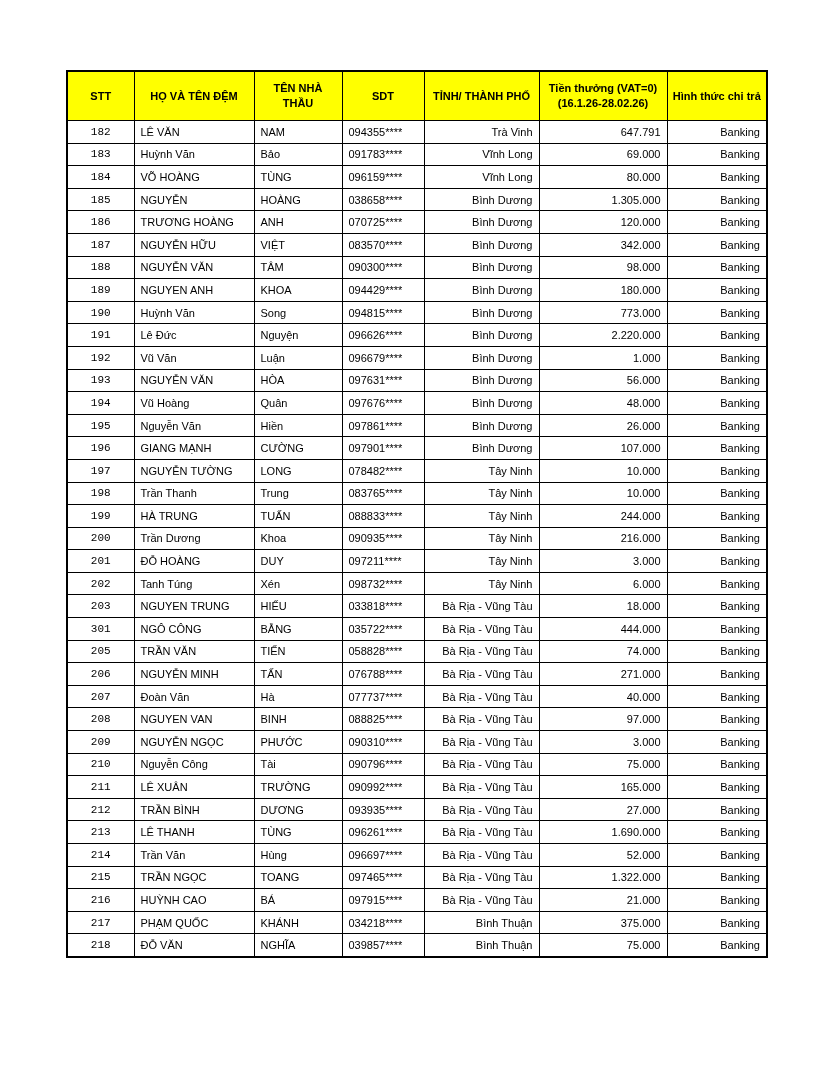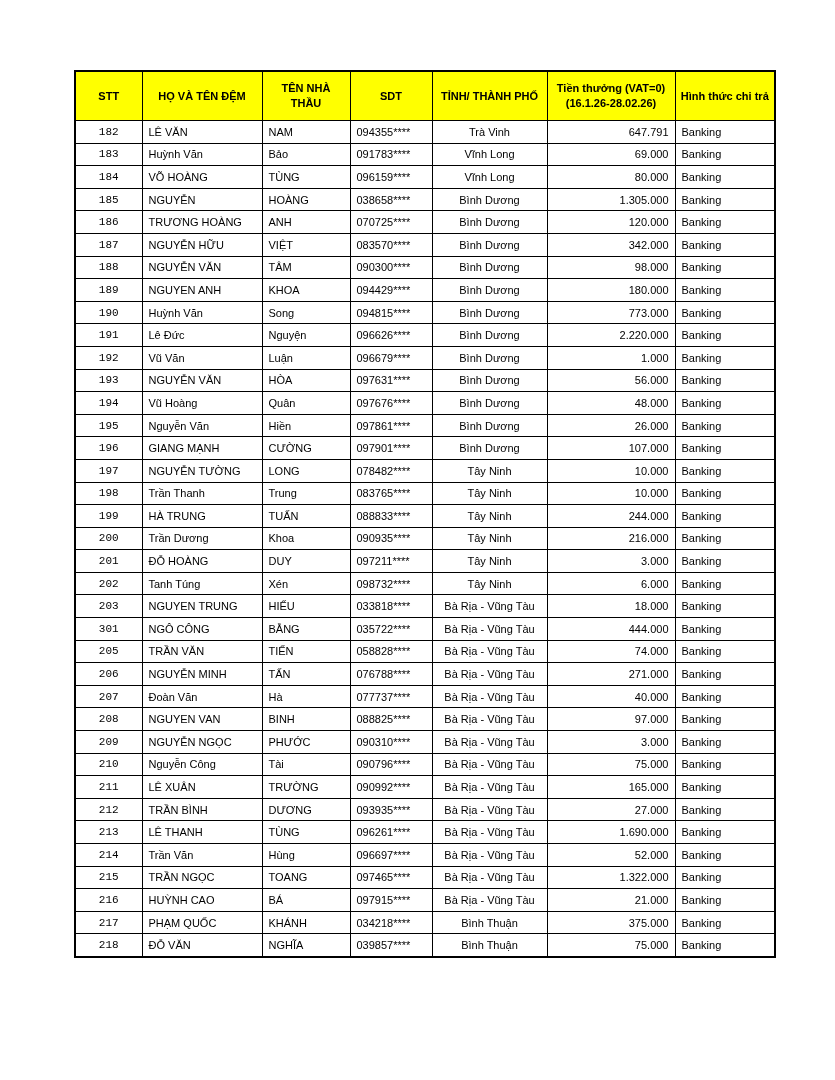--- a/index.html
+++ b/index.html
@@ -19,21 +19,20 @@
     position: absolute;
     left: 66px;
     top: 70px;
     width: 700px;
   }
   table.rewards {
     border-collapse: collapse;
     table-layout: fixed;
     width: 100%;
     border: 2px solid #000000;
-    margin-left: 8px;
   }
   table.rewards th,
   table.rewards td {
     border: 1px solid #000000;
     overflow: hidden;
   }
   table.rewards th {
     background: #FFFF00;
     font-weight: bold;
     font-size: 11px;
@@ -59,23 +58,23 @@
   col.w-contr  { width: 88px; }
   col.w-phone  { width: 82px; }
   col.w-prov   { width: 115px; }
   col.w-amount { width: 128px; }
   col.w-method { width: 100px; }
 
   td.col-stt    { text-align: center; font-family: Liberation Mono, monospace; }
   td.col-name   { text-align: left; }
   td.col-contr  { text-align: left; }
   td.col-phone  { text-align: left; }
-  td.col-prov   { text-align: center; }
+  td.col-prov   { text-align: right; }
   td.col-amount { text-align: right; }
-  td.col-method { text-align: left; }
+  td.col-method { text-align: right; }
 </style>
 </head>
 <body>
 
 <div class="table-wrap">
   <table class="rewards">
     <colgroup>
       <col class="w-stt">
       <col class="w-name">
       <col class="w-contr">

